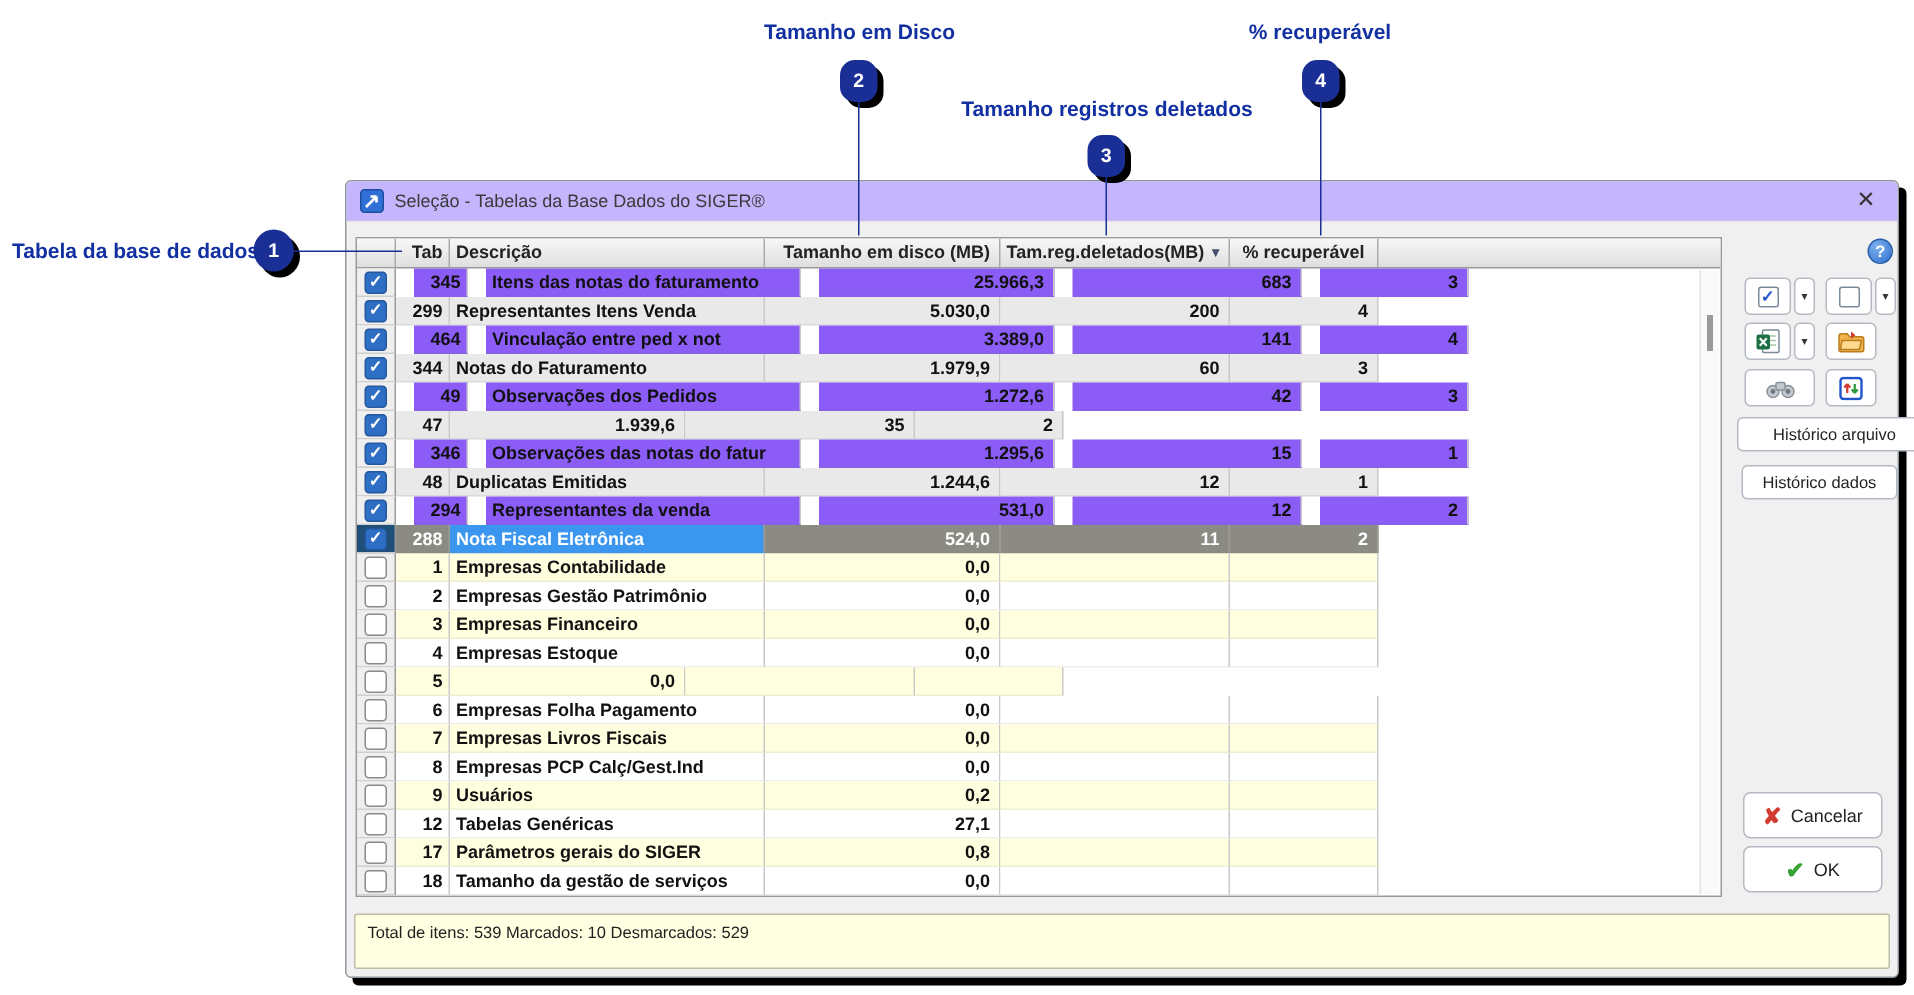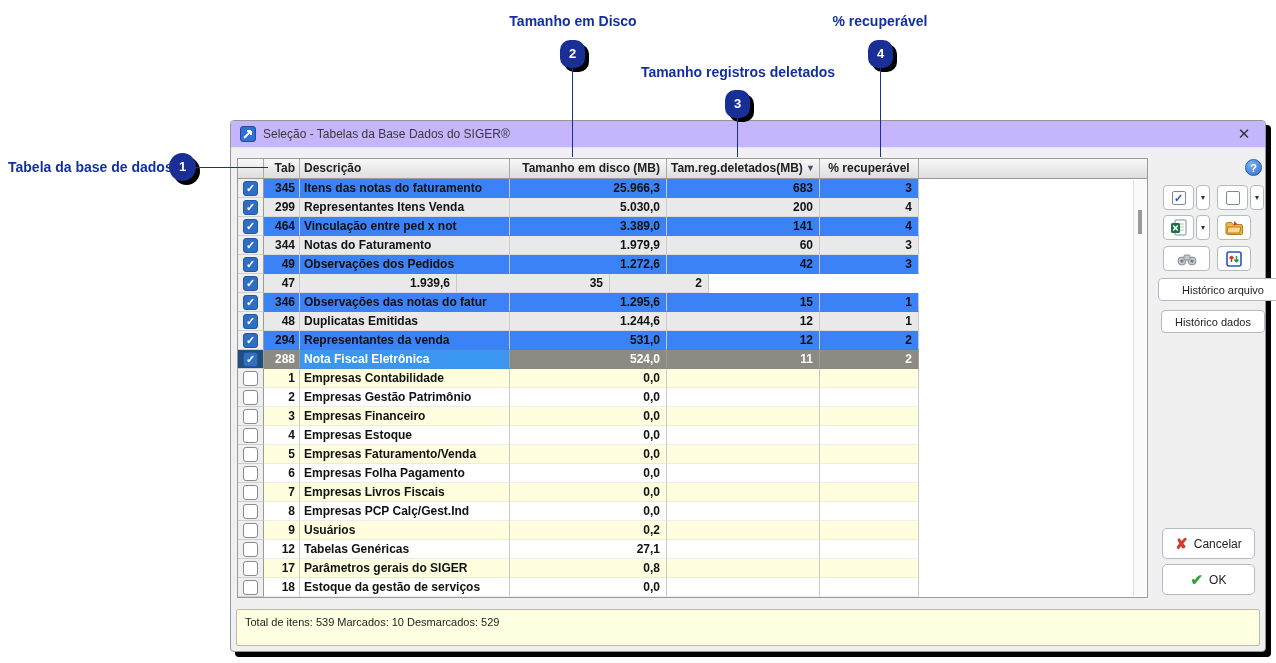--- a/index.html
+++ b/index.html
@@ -39,21 +39,21 @@
           border-bottom:1px solid rgba(130,130,120,0.14); overflow:hidden; white-space:nowrap; }
   .w-cb  { width:26px; }  .w-tab { width:36px; }  .w-desc{ width:210px; }
   .w-size{ width:157px; } .w-del { width:153px; } .w-rec { width:99px; }
   .cb-cell { width:26px; background:#efefef; border-right:1px solid #9a9a9a;
              border-bottom:1px solid #cfcfcf; display:flex; align-items:center; justify-content:center; }
   .cell.tab  { width:36px;  text-align:right; padding-right:4px; }
   .cell.desc { width:210px; padding-left:4px; }
   .cell.size { width:157px; text-align:right; padding-right:6px; }
   .cell.del  { width:153px; text-align:right; padding-right:6px; }
   .cell.rec  { width:99px;  text-align:right; padding-right:6px; }
-  .c-odd  .cell { background:#3b82f6; }
+  .c-odd  .cell { background:#8b5cf6;margin-left:12px; }
   .c-even .cell { background:#e9e9e9; }
   .u-odd  .cell { background:#ffffe0; }
   .u-even .cell { background:#ffffff; }
   .sel .cell { background:#8b8b84; color:#ffffff; border-right-color:#9e9e96; }
   .sel .cell.desc { background:#3a96ee; }
   .sel .cb-cell { background:#1f4e79; }
   .cbx { width:15px; height:15px; border-radius:3px; font-size:11px; line-height:13px;
          text-align:center; display:inline-block; }
   .cbx.on  { background:#2e6ec4; border:1px solid #24579c; color:#fff; }
   .cbx.off { background:#ffffff; border:1px solid #8a8a8a; }
@@ -264,21 +264,20 @@
           <div class="cell desc">Empresas Estoque</div>
           <div class="cell size">0,0</div>
           <div class="cell del"></div>
           <div class="cell rec"></div>
         </div>
         <div class="trow u-odd">
           <div class="cb-cell">
             <span class="cbx off"></span>
           </div>
           <div class="cell tab">5</div>
-          <div class="cell desc">Empresas Faturamento/Venda</div>
           <div class="cell size">0,0</div>
           <div class="cell del"></div>
           <div class="cell rec"></div>
         </div>
         <div class="trow u-even">
           <div class="cb-cell">
             <span class="cbx off"></span>
           </div>
           <div class="cell tab">6</div>
           <div class="cell desc">Empresas Folha Pagamento</div>
@@ -334,21 +333,21 @@
           <div class="cell desc">Parâmetros gerais do SIGER</div>
           <div class="cell size">0,8</div>
           <div class="cell del"></div>
           <div class="cell rec"></div>
         </div>
         <div class="trow u-even">
           <div class="cb-cell">
             <span class="cbx off"></span>
           </div>
           <div class="cell tab">18</div>
-          <div class="cell desc">Estoque da gestão de serviços</div>
+          <div class="cell desc">Tamanho da gestão de serviços</div>
           <div class="cell size">0,0</div>
           <div class="cell del"></div>
           <div class="cell rec"></div>
         </div>
       </div>
     <div class="vsb">
       <div class="vsb-thumb"></div>
     </div>
   </div>
 

